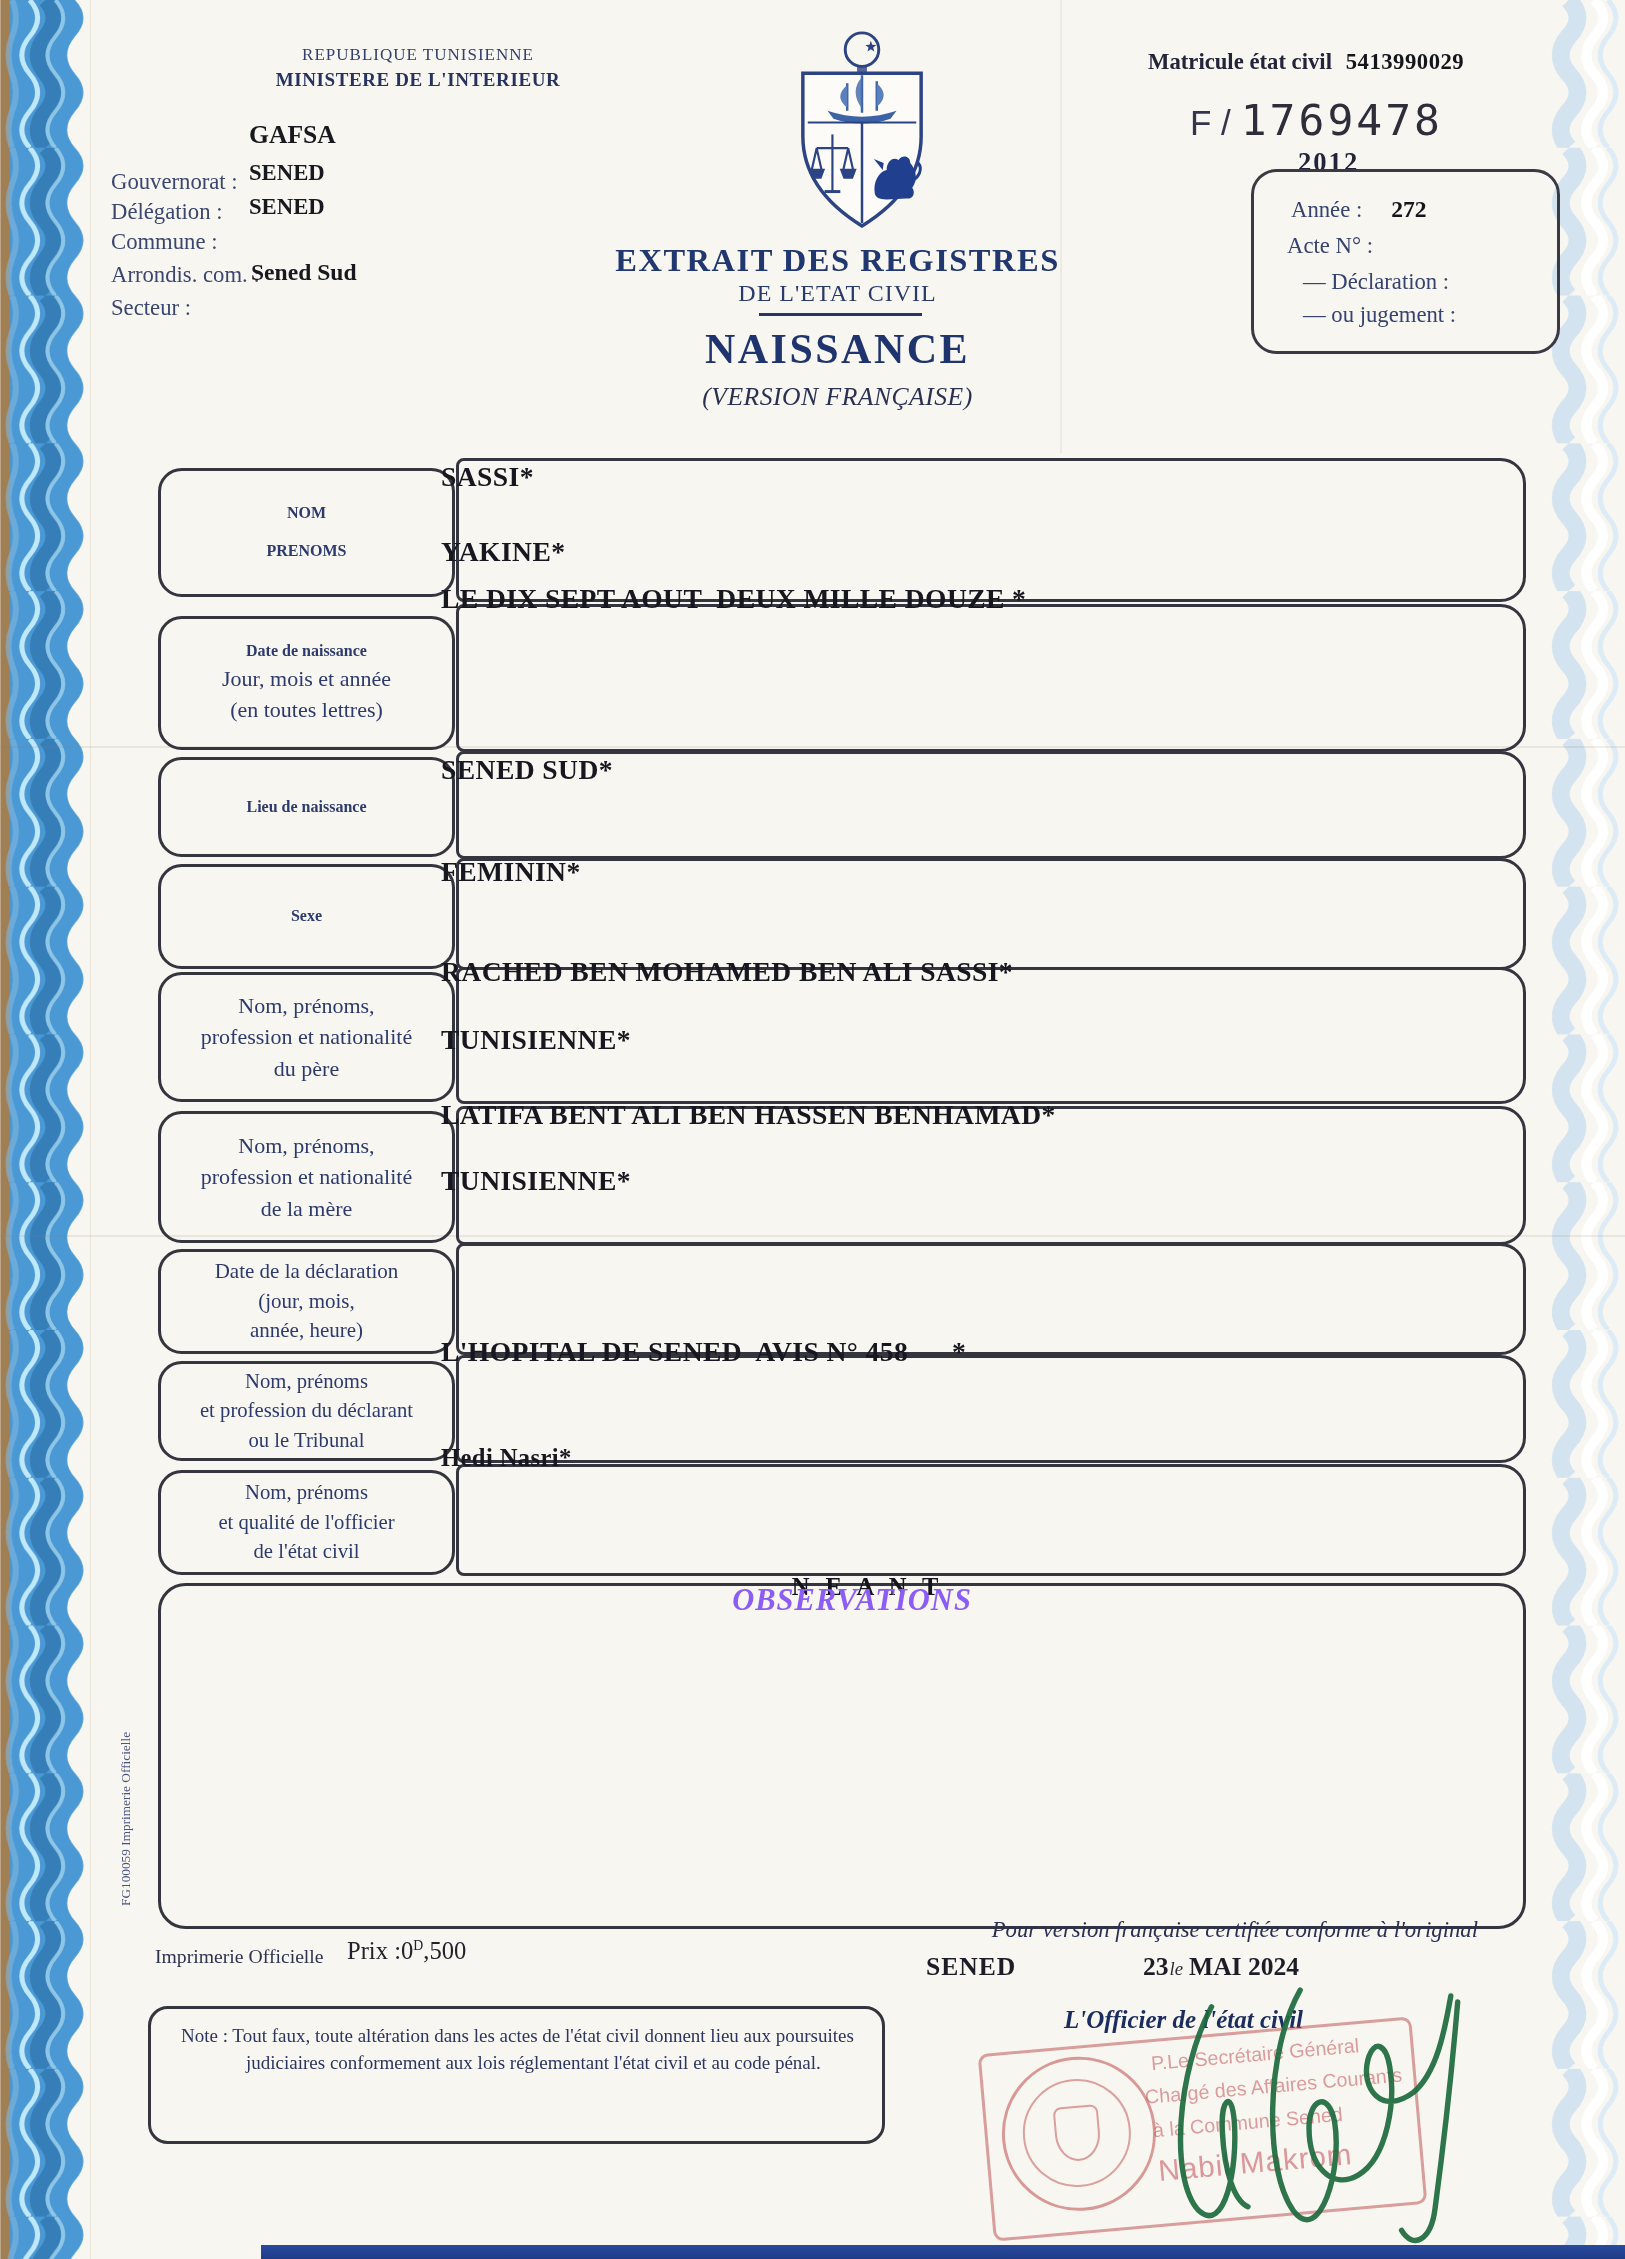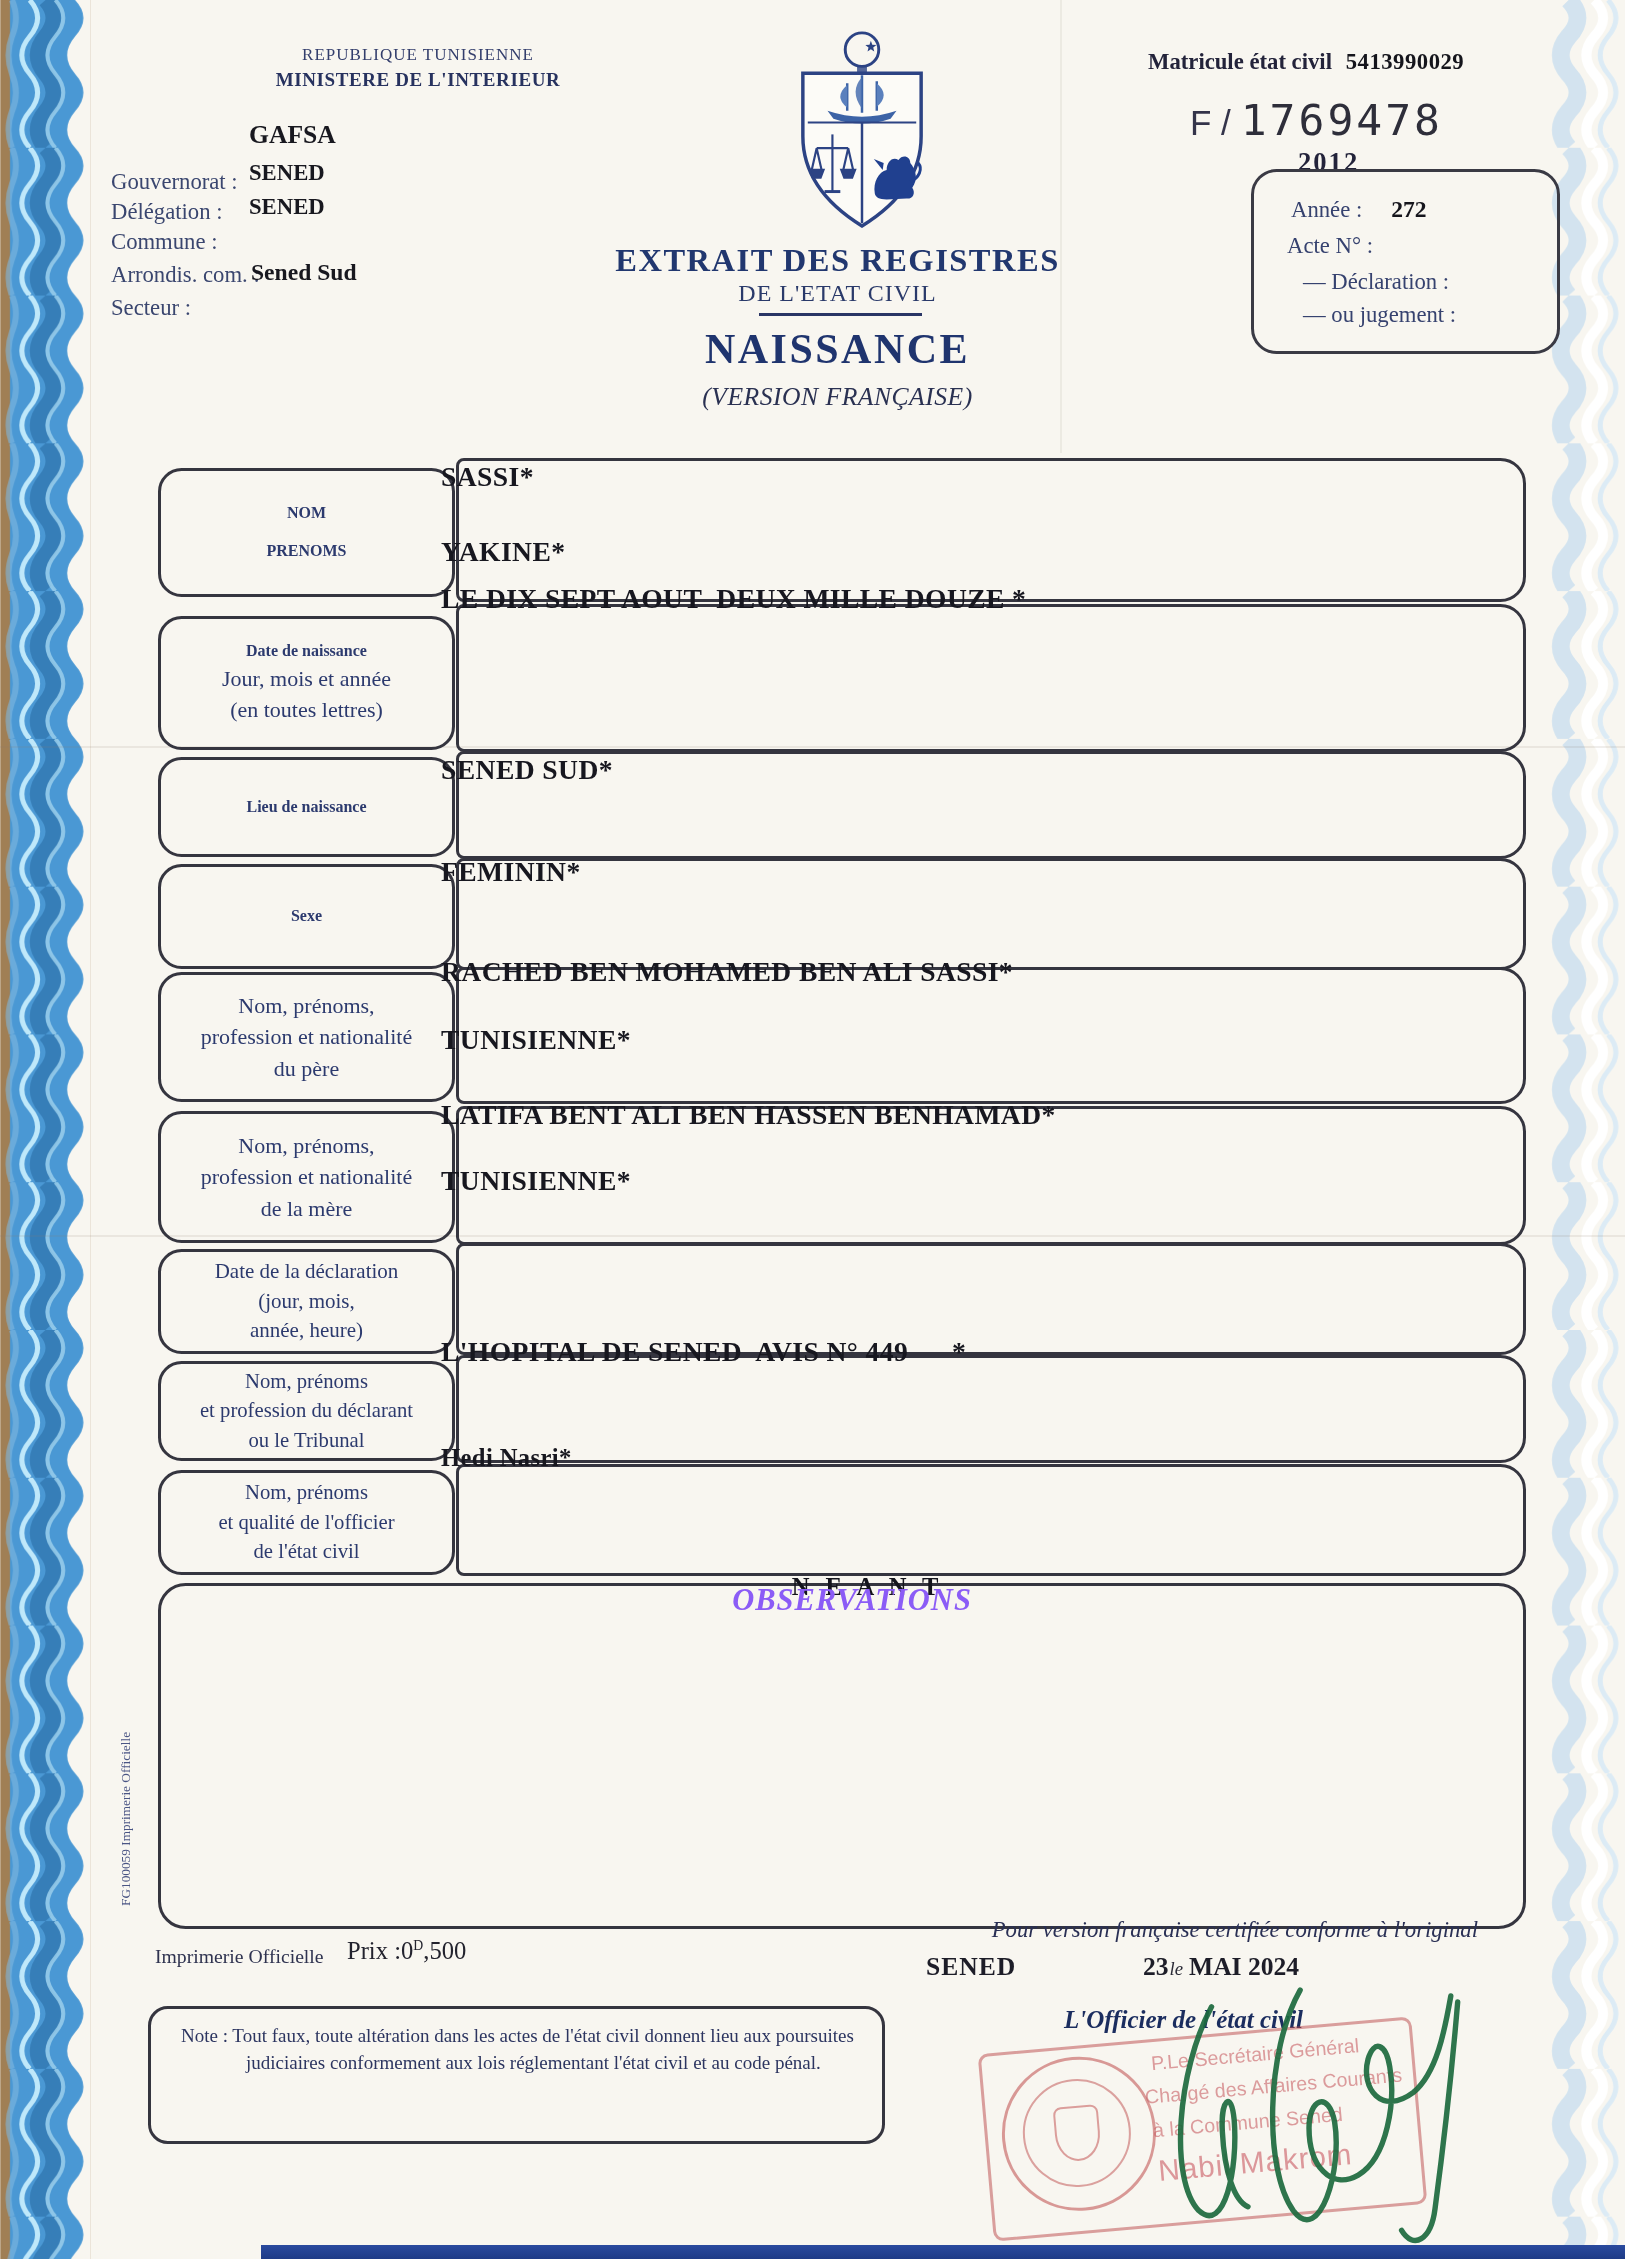--- a/index.html
+++ b/index.html
@@ -227,21 +227,21 @@
 
   <div class="val" style="top:461px">SASSI*</div>
   <div class="val" style="top:536px">YAKINE*</div>
   <div class="val" style="top:583px">LE DIX SEPT AOUT  DEUX MILLE DOUZE *</div>
   <div class="val" style="top:754px">SENED SUD*</div>
   <div class="val" style="top:856px">FEMININ*</div>
   <div class="val" style="top:956px">RACHED BEN MOHAMED BEN ALI SASSI*</div>
   <div class="val" style="top:1024px">TUNISIENNE*</div>
   <div class="val" style="top:1099px">LATIFA BENT ALI BEN HASSEN BENHAMAD*</div>
   <div class="val" style="top:1165px">TUNISIENNE*</div>
-  <div class="val" style="top:1336px">L'HOPITAL DE SENED  AVIS N° 449      *</div>
+  <div class="val" style="top:1336px">L'HOPITAL DE SENED  AVIS N° 458      *</div>
   <div class="val" style="top:1444px;font-size:24.6px">Hedi Nasri*</div>
 
   <div class="vbox" style="left:158px;top:1583px;width:1362px;height:340px;border-radius:27.6px"></div>
   <div class="neant" style="left:690px;top:1573px;width:355px">N E A N T</div>
   <div class="obs-t" style="left:640px;top:1583px;width:424px">OBSERVATIONS</div>
 
   <div class="abs sidecode" style="left:118px;top:1906px;transform:rotate(-90deg);transform-origin:0 0">FG100059  Imprimerie Officielle</div>
 
   <div class="abs impr" style="left:155px;top:1945px">Imprimerie Officielle</div>
   <div class="abs prix" style="left:347px;top:1937px">

